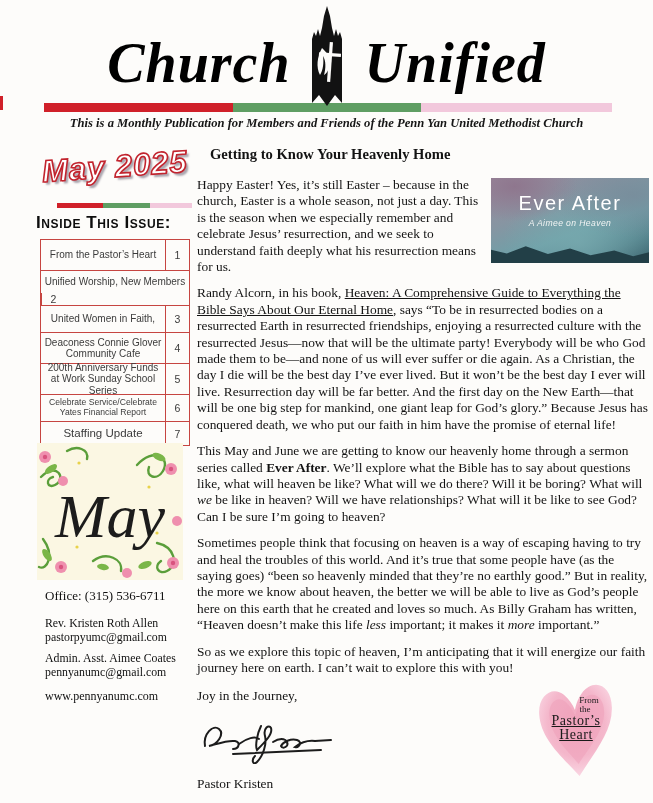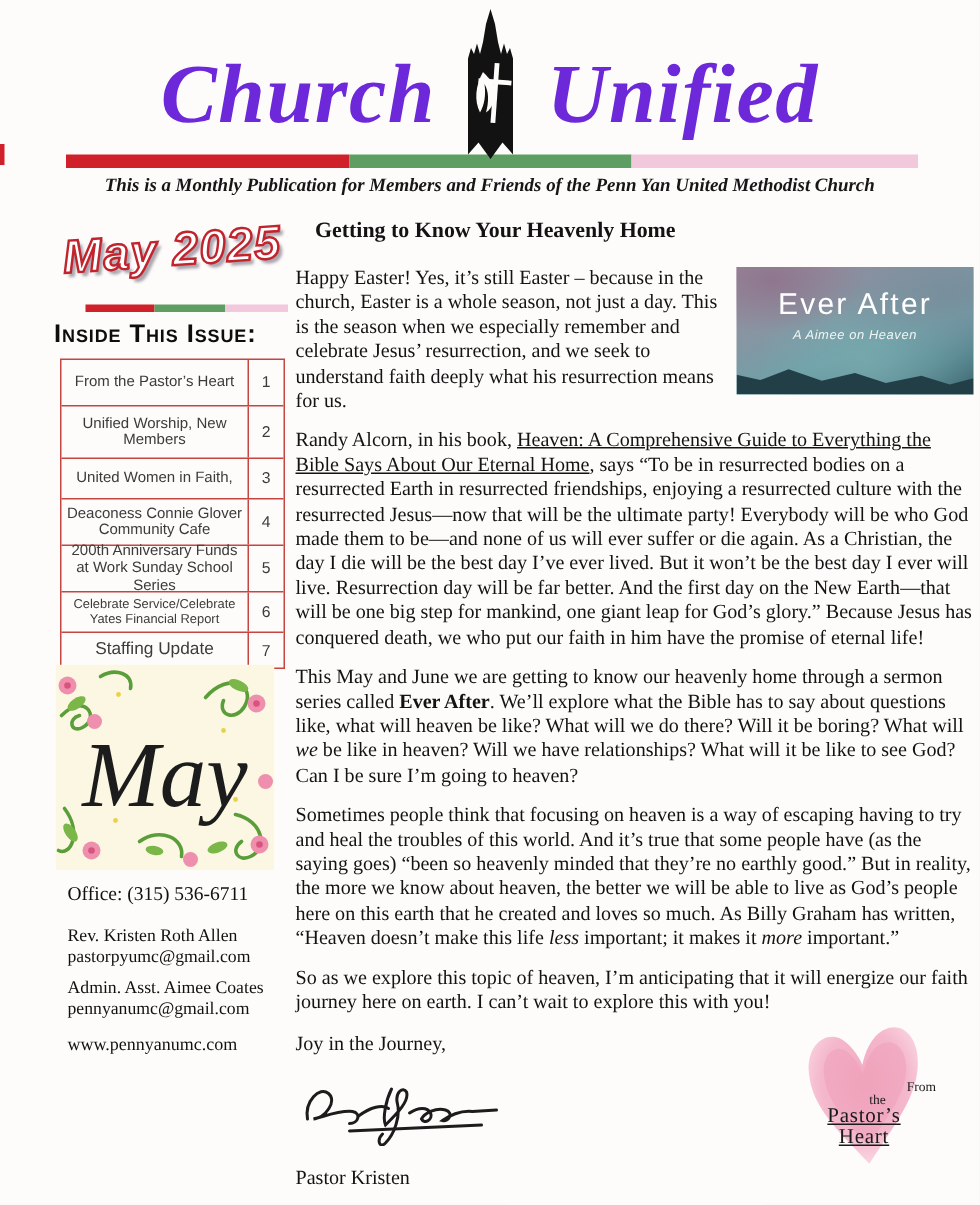--- a/index.html
+++ b/index.html
@@ -7,21 +7,21 @@
   body { font-family:"Liberation Serif", serif; background:#f6f5f2; }
   .page { position:relative; width:653px; height:803px; background:#fdfcfa; overflow:hidden; }
 
   
   .artifact-red { position:absolute; left:0; top:96px; width:3px; height:14px; background:#d02029; }
 
   
   .masthead { position:absolute; top:24px; left:0; width:653px; height:78px;
               display:flex; align-items:center; justify-content:center; gap:74px; }
   .mast-word { font-family:"Liberation Serif", serif; font-weight:bold; font-style:italic;
-               font-size:56px; color:#6d28d9; letter-spacing:1px; }
+               font-size:56px; color:#000000; letter-spacing:1px; }
   .steeple { position:absolute; left:297px; top:-18px; z-index:3; }
   .tricolor { position:absolute; left:44px; top:103px; width:568px; height:9px; display:flex; z-index:2; }
   .tricolor .seg-red   { width:189px; background:#d02029; }
   .tricolor .seg-green { width:188px; background:#5f9e63; }
   .tricolor .seg-pink  { width:191px; background:#f2c8dc; }
   .subtitle { position:absolute; top:116px; left:0; width:653px; text-align:center;
               font-size:12.6px; font-weight:bold; font-style:italic; color:#161616; }
 
   
   .sidebar { position:absolute; left:36px; top:148px; width:158px; }
@@ -40,21 +40,21 @@
                     white-space:nowrap; }
   .toc { margin-top:6px; margin-left:4px; width:150px; border:1.6px solid #c64541;
          font-family:"Liberation Sans", sans-serif; color:#3b3b3b; }
   .toc-row { display:flex; border-bottom:1.6px solid #c64541; }
   .toc-row:last-child { border-bottom:none; }
   .toc-label { flex:1; display:flex; align-items:center; justify-content:center;
                text-align:center; padding:2px 3px; font-size:10px; line-height:1.15; }
   .toc-page { width:24px; border-left:1.6px solid #c64541; display:flex; align-items:center;
               justify-content:center; font-size:10.5px; }
   .toc-row:nth-child(1) { height:31px; }
-  .toc-row:nth-child(2) { height:35px; }
+  .toc-row:nth-child(2) { height:35px;flex-direction:column; }
   .toc-row:nth-child(3) { height:27px; }
   .toc-row:nth-child(4) { height:31px; }
   .toc-row:nth-child(5) { height:31px; }
   .toc-row:nth-child(6) { height:27px; }
   .toc-row:nth-child(6) .toc-label { font-size:8.6px; }
   .toc-row:nth-child(7) { height:23px; }
   .toc-row:nth-child(7) .toc-label { font-size:11.5px; }
 
   .may-art { position:absolute; left:1px; top:295px; width:146px; height:137px; }
 
@@ -90,21 +90,21 @@
   .closing { margin-top:12px; font-size:13.4px; }
   .signature { margin:8px 0 0 2px; }
   .sig-name { margin-top:8px; font-size:13.4px; }
 
   
   .heart-badge { position:absolute; left:528px; top:670px; width:96px; height:110px; }
   .heart-badge svg { position:absolute; left:0; top:0; }
   .heart-text { position:absolute; left:0; top:26px; width:96px; text-align:center;
                 color:#1a1a1a; line-height:1.0; }
   .heart-text .sm { font-size:9px; }
-  .heart-text .sm.from { padding-left:26px; text-align:right;margin-top:24px; }
+  .heart-text .sm.from { padding-left:26px; text-align:center; }
   .heart-text .sm.the { padding-left:18px; text-align:center; }
   .heart-text .lg { font-size:14px; letter-spacing:0.5px;text-decoration:underline; }
 </style>
 </head>
 <body>
 
 <div class="page">
 
   <div class="artifact-red"></div>
 

